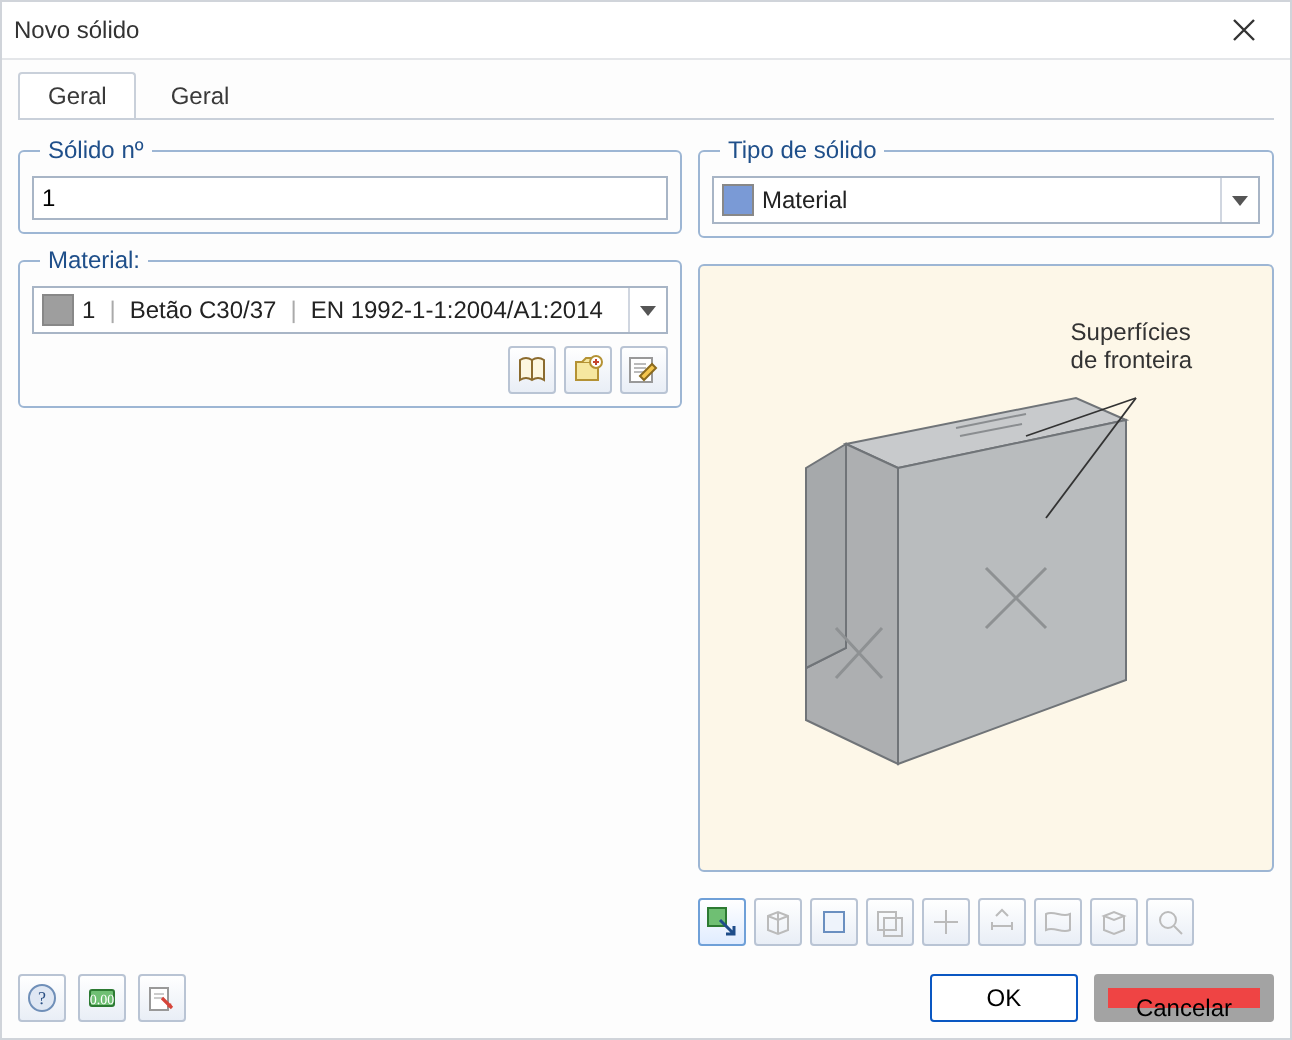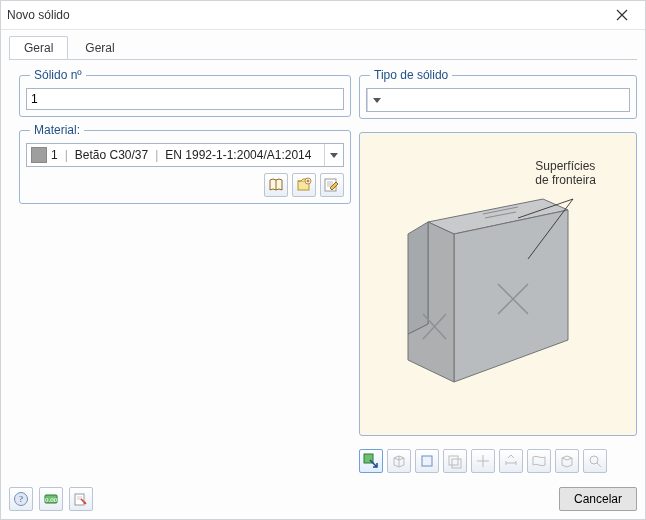--- a/index.html
+++ b/index.html
@@ -17,21 +17,21 @@
   html,body{margin:0;padding:0;font-family:"Segoe UI",Tahoma,Arial,sans-serif;font-size:12px;color:#222;}
   body{width:646px;height:520px;overflow:hidden;background:#fff;}
   .window{width:644px;height:518px;border:1px solid #d0d4da;background:var(--bg-client);display:flex;flex-direction:column;}
   .titlebar{height:28px;border-bottom:1px solid #e4e6e9;display:flex;align-items:center;justify-content:space-between;padding:0 6px;background:#fff;}
   .titlebar .title{font-size:12px;color:#333;}
   .titlebar .close{width:34px;height:20px;display:flex;align-items:center;justify-content:center;color:#444;}
   .tabs{display:flex;align-items:flex-end;padding:6px 8px 0 8px;}
   .tab{padding:4px 14px 4px 14px;border:1px solid transparent;border-bottom:none;border-radius:2px 2px 0 0;margin-right:2px;color:#3a3a3a;}
   .tab.active{border-color:#c9d0da;background:#fff;}
   .tabstrip-line{height:1px;background:#c9d0da;margin:0 8px;}
-  .content{flex:1;display:flex;padding:8px;gap:8px;margin-left:10px;}
+  .content{flex:1;display:flex;padding:8px;gap:8px;}
   .leftcol{flex:0 0 332px;display:flex;flex-direction:column;gap:6px;}
   .rightcol{flex:1;display:flex;flex-direction:column;gap:13px;}
   fieldset.group{border:1px solid var(--border-group);border-radius:3px;margin:0;padding:6px 6px 6px 6px;}
   fieldset.group>legend{color:var(--title-color);font-size:12px;padding:0 4px;margin-left:4px;}
   .textfield{width:100%;box-sizing:border-box;height:22px;border:1px solid #a8b5c6;padding:2px 4px;background:#fff;font:inherit;}
   .row{display:flex;align-items:center;gap:4px;}
   .iconbtn{width:24px;height:24px;border:1px solid #b9c4d4;border-radius:2px;background:var(--bg-button-grad);display:flex;align-items:center;justify-content:center;padding:0;}
   .iconbtn svg{display:block;}
   .combo{display:flex;height:22px;border:1px solid #a8b5c6;background:#fff;align-items:stretch;}
   .combo .val{flex:1;display:flex;align-items:center;padding:0 4px;gap:4px;}
@@ -43,21 +43,21 @@
 
   .preview{flex:1;border:1px solid var(--border-group);border-radius:3px;background:var(--preview-bg);position:relative;display:flex;align-items:center;justify-content:center;padding:6px;}
   .preview svg{width:260px;height:280px;}
   .preview .label{position:absolute;right:40px;top:26px;font-size:12px;color:#333;text-align:left;line-height:1.2;}
 
   .toolrow{display:flex;gap:4px;}
 
   .footer{display:flex;align-items:center;justify-content:space-between;padding:6px 8px 8px 8px;}
   .footer .left{display:flex;gap:6px;}
   .footer .right{display:flex;gap:8px;}
-  .btn{height:24px;min-width:74px;border:1px solid #a3a3a3;background:#e5e5e5;border-radius:2px;font:inherit;padding:3px 14px;}
+  .btn{height:24px;min-width:74px;border:7px solid #a3a3a3;background:#ef4444;border-radius:2px;font:inherit;padding:3px 14px;}
   .btn.primary{border:1px solid var(--ok-border);background:#fff;}
   .chevdown{width:0;height:0;border-left:4px solid transparent;border-right:4px solid transparent;border-top:5px solid #555;}
 </style>
 </head>
 <body>
 
 <div class="window">
   <div class="titlebar">
     <span class="title">Novo sólido</span>
     <div class="close">
@@ -124,20 +124,24 @@
 
 
 
     </div>
 
     <div class="rightcol">
 
       <fieldset class="group">
         <legend>Tipo de sólido</legend>
         <div class="combo">
+          <div class="val">
+            <span class="swatch" style="background:#7a9ad6"></span>
+            <span>Material</span>
+          </div>
           <div class="arrow">
               <div class="chevdown"></div>
             </div>
         </div>
       </fieldset>
 
       <div class="preview">
         <div class="label">
           <span>Superfícies</span><br>
           <span>de fronteira</span>
@@ -239,16 +243,17 @@
       <button class="iconbtn">
         <svg width="16" height="16" viewBox="0 0 16 16">
             <rect x="2" y="3" width="9" height="11" fill="#fff" stroke="#999"></rect>
             <path d="M4 6 H9 M4 8 H9" stroke="#ccc"></path>
             <path d="M8 8 L13 13" stroke="#d6453a" stroke-width="1.6"></path>
             <polygon points="13,13 10.5,12.5 12.5,10.5" fill="#d6453a"></polygon>
           </svg>
       </button>
     </div>
     <div class="right">
+      <button class="btn primary"><span>OK</span></button>
       <button class="btn"><span>Cancelar</span></button>
     </div>
   </div>
 </div>
 
 </body></html>

